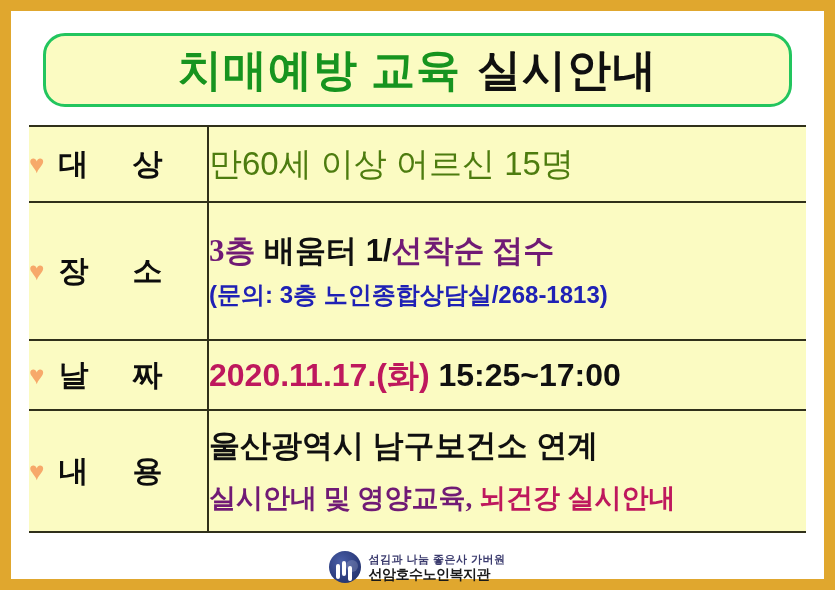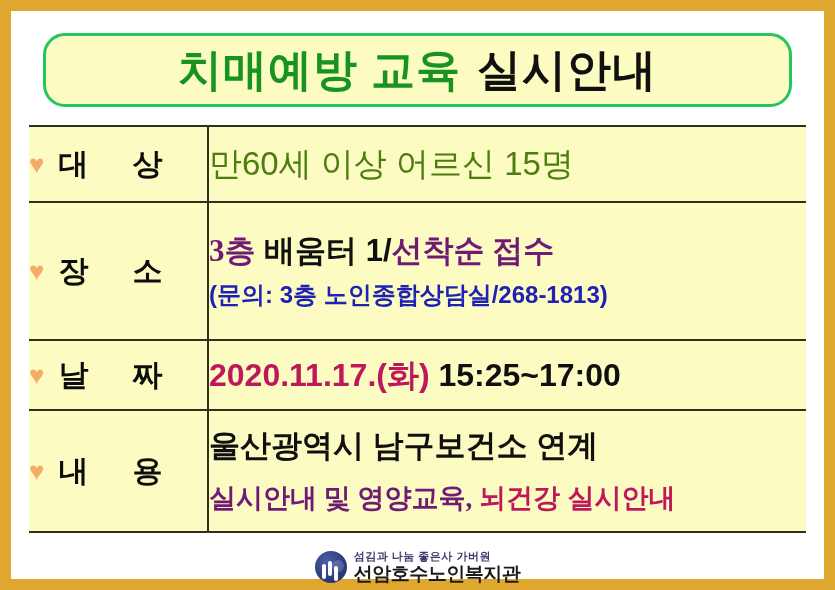--- a/index.html
+++ b/index.html
@@ -196,21 +196,21 @@
     line-height: 1;
   }
   .logo-slogan {
     font-size: 11px;
     color: #3b3b6e;
     font-weight: bold;
     letter-spacing: 0.5px;
     margin-bottom: 2px;
   }
   .logo-name {
-    font-size: 19px;
+    font-size: 14px;
     font-weight: bold;
     color: #1a1a1a;
     letter-spacing: -0.5px;
   }
 </style>
 </head>
 <body>
 
 <div id="poster">
   <div id="inner">

